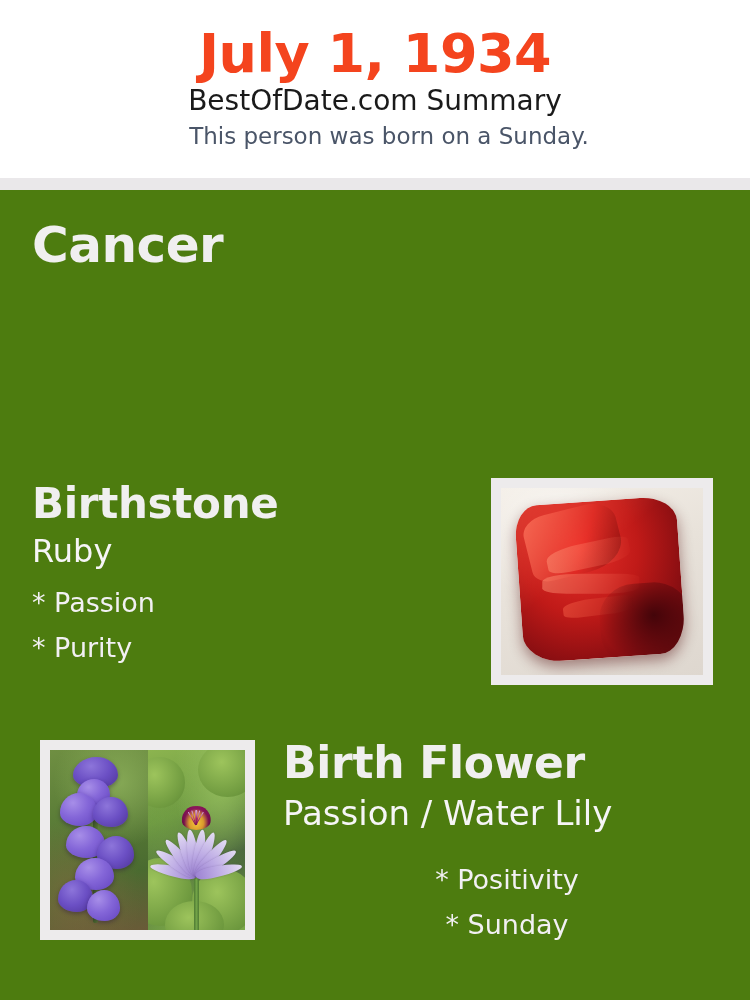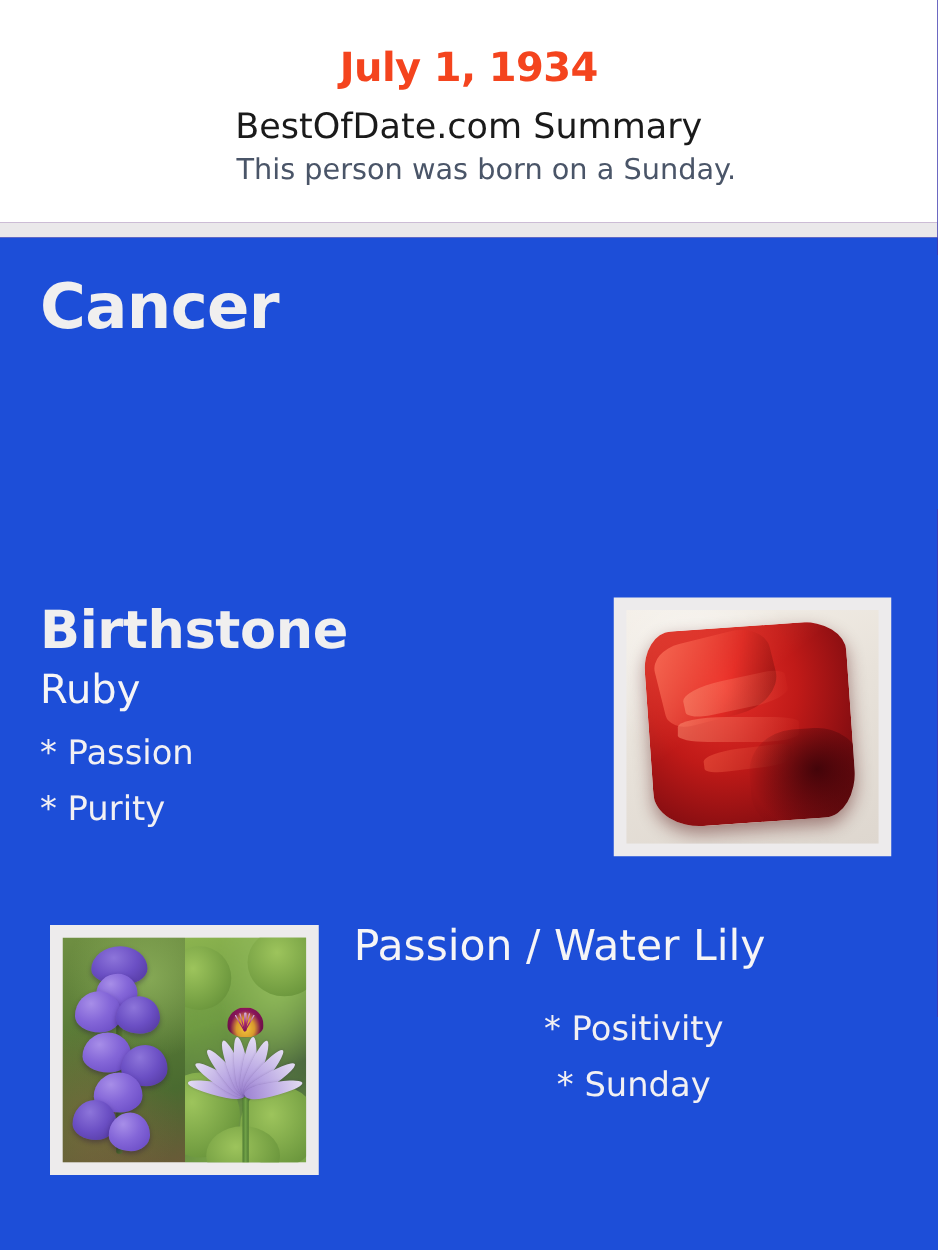--- a/index.html
+++ b/index.html
@@ -13,21 +13,21 @@
 
   
   .header {
     width:750px; height:178px;
     background:#FFFFFF;
     text-align:center;
     padding-top:26px;
   }
   .date-title {
     font-family:"DejaVu Sans", sans-serif;
-    font-size:32px;
+    font-size:54px;
     font-weight:bold;
     color:#F4441E;
     line-height:56px;
     letter-spacing:-0.5px;
   }
   .site-summary {
     font-size:28px;
     color:#1A1A1A;
     line-height:38px;
     font-weight:normal;
@@ -42,21 +42,21 @@
   .divider-band {
     width:750px; height:12px;
     background:#EAE8EA;
   }
 
   
   .body-panel {
     position:absolute;
     top:190px; left:0;
     width:750px; height:810px;
-    background:#1d4ed8;
+    background:#4d7c0f;
   }
 
   .zodiac-block { padding:26px 32px 0 32px; }
   .zodiac-name {
     font-size:50px;
     font-weight:bold;
     color:#F0EFEF;
     line-height:58px;
     letter-spacing:-0.5px;
   }
@@ -318,20 +318,21 @@
               <div class="lily-stamen" style="transform:translateX(-50%) rotate(30deg);"></div>
             </div>
           </div>
         </div>
 
       </div>
     </div>
   </div>
 
   <div class="flower-section">
+    <div class="section-heading">Birth Flower</div>
     <div class="section-value">Passion / Water Lily</div>
     <div class="trait-list">
       <div class="trait-item">* Positivity</div>
       <div class="trait-item">* Sunday</div>
     </div>
   </div>
 
 </div>
 
 </body></html>

